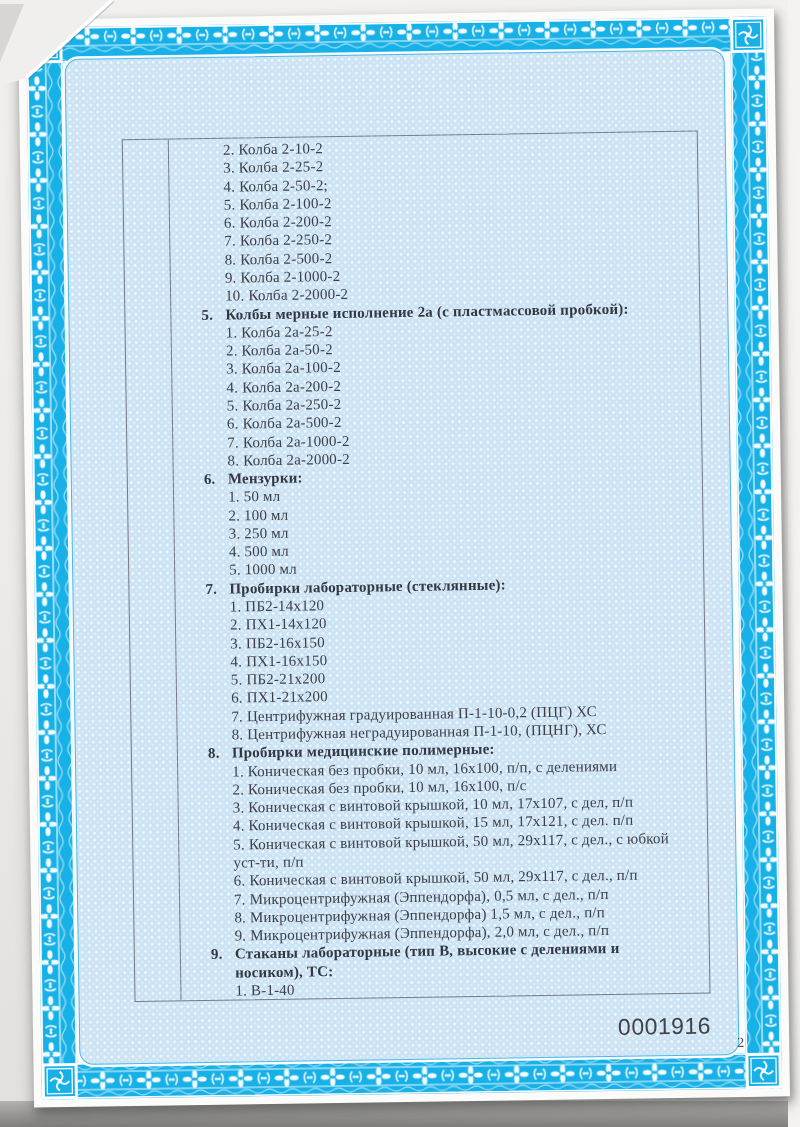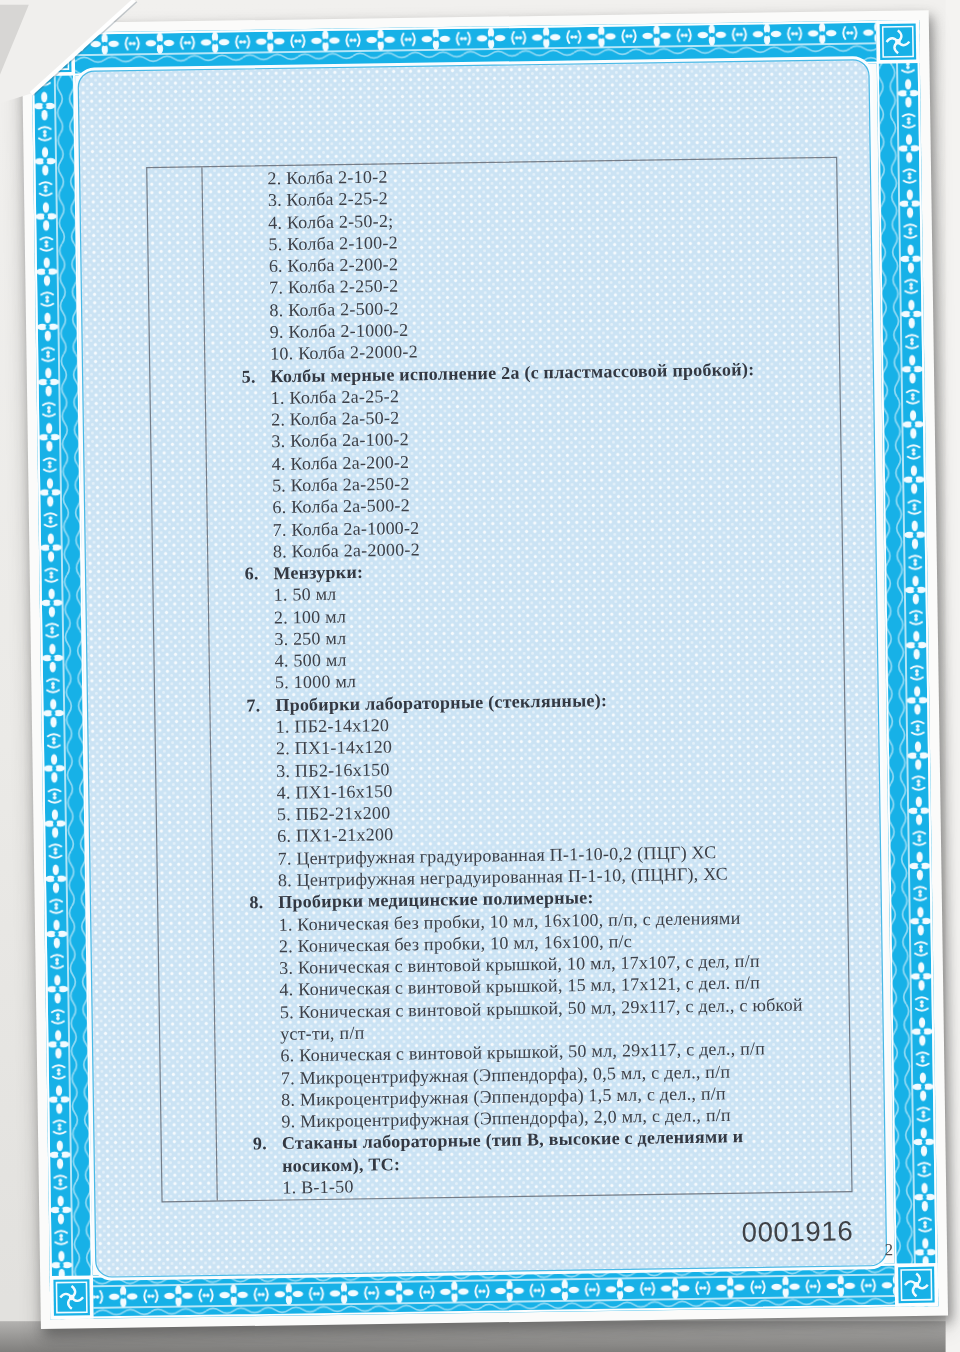--- a/index.html
+++ b/index.html
@@ -126,21 +126,21 @@
     <use href="#cq" x="8" y="1044"></use>
     <use href="#cq" x="712" y="1044"></use>
   </svg>
 
   <div class="panel"></div>
 
   <div class="ctable">
     <div class="col-narrow"></div>
     <div class="col-main" id="list-root"><div class="row item"><span>2. Колба 2-10-2</span></div><div class="row item"><span>3. Колба 2-25-2</span></div><div class="row item"><span>4. Колба 2-50-2;</span></div><div class="row item"><span>5. Колба 2-100-2</span></div><div class="row item"><span>6. Колба 2-200-2</span></div><div class="row item"><span>7. Колба 2-250-2</span></div><div class="row item"><span>8. Колба 2-500-2</span></div><div class="row item"><span>9. Колба 2-1000-2</span></div><div class="row item"><span>10. Колба 2-2000-2</span></div><div class="row header"><span class="num">5.</span><span>Колбы мерные исполнение 2а (с пластмассовой пробкой):</span></div><div class="row item"><span>1. Колба 2а-25-2</span></div><div class="row item"><span>2. Колба 2а-50-2</span></div><div class="row item"><span>3. Колба 2а-100-2</span></div><div class="row item"><span>4. Колба 2а-200-2</span></div><div class="row item"><span>5. Колба 2а-250-2</span></div><div class="row item"><span>6. Колба 2а-500-2</span></div><div class="row item"><span>7. Колба 2а-1000-2</span></div><div class="row item"><span>8. Колба 2а-2000-2</span></div><div class="row header"><span class="num">6.</span><span>Мензурки:</span></div><div class="row item"><span>1. 50 мл</span></div><div class="row item"><span>2. 100 мл</span></div><div class="row item"><span>3. 250 мл</span></div><div class="row item"><span>4. 500 мл</span></div><div class="row item"><span>5. 1000 мл</span></div><div class="row header"><span class="num">7.</span><span>Пробирки лабораторные (стеклянные):</span></div><div class="row item"><span>1. ПБ2-14х120</span></div><div class="row item"><span>2. ПХ1-14х120</span></div><div class="row item"><span>3. ПБ2-16х150</span></div><div class="row item"><span>4. ПХ1-16х150</span></div><div class="row item"><span>5. ПБ2-21х200</span></div><div class="row item"><span>6. ПХ1-21х200</span></div><div class="row item"><span>7. Центрифужная градуированная П-1-10-0,2 (ПЦГ) ХС</span></div><div class="row item"><span>8. Центрифужная неградуированная П-1-10, (ПЦНГ), ХС</span></div><div class="row header"><span class="num">8.</span><span>Пробирки медицинские полимерные:</span></div><div class="row item"><span>1. Коническая без пробки, 10 мл, 16х100, п/п, с делениями</span></div><div class="row item"><span>2. Коническая без пробки, 10 мл, 16х100, п/с</span></div><div class="row item"><span>3. Коническая с винтовой крышкой, 10 мл, 17х107, с дел, п/п</span></div><div class="row item"><span>4. Коническая с винтовой крышкой, 15 мл, 17х121, с дел. п/п</span></div><div class="row item"><span>5. Коническая с винтовой крышкой, 50 мл, 29х117, с дел., с юбкой
 уст-ти, п/п</span></div><div class="row item"><span>6. Коническая с винтовой крышкой, 50 мл, 29х117, с дел., п/п</span></div><div class="row item"><span>7. Микроцентрифужная (Эппендорфа), 0,5 мл, с дел., п/п</span></div><div class="row item"><span>8. Микроцентрифужная (Эппендорфа) 1,5 мл, с дел., п/п</span></div><div class="row item"><span>9. Микроцентрифужная (Эппендорфа), 2,0 мл, с дел., п/п</span></div><div class="row header"><span class="num">9.</span><span>Стаканы лабораторные (тип В, высокие с делениями и
-носиком), ТС:</span></div><div class="row item"><span>1. В-1-50</span></div></div>
+носиком), ТС:</span></div><div class="row item"><span>1. В-1-40</span></div></div>
   </div>
 
   <div class="serial">0001916</div>
   <div class="corner-mark">2</div>
 </div>
 
 <svg class="fold" viewBox="0 0 150 120">
   <polygon points="0,0 112,0 26,78 0,86" fill="#f0efed"></polygon>
   <polygon points="0,4 24,4 0,62" fill="#d2d1cf" opacity="0.85"></polygon>
   <line x1="112" y1="0" x2="26" y2="78" stroke="#ffffff" stroke-width="3.5"></line>

